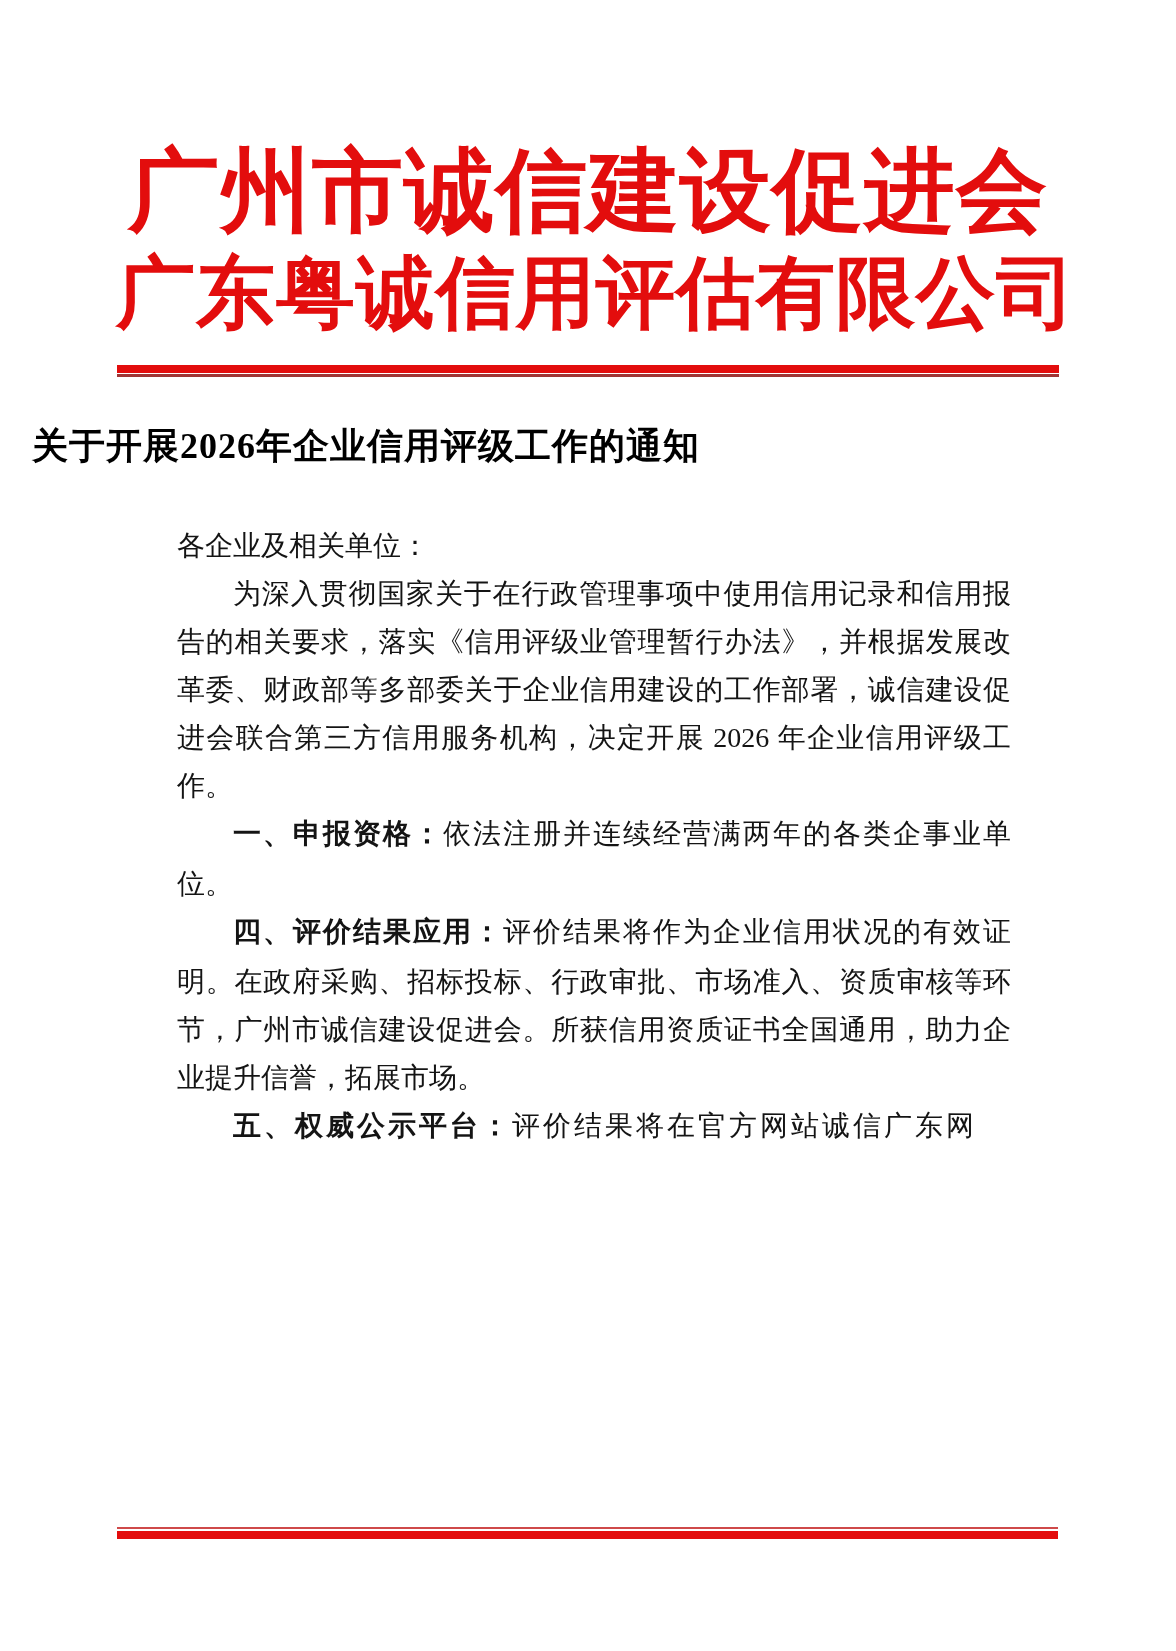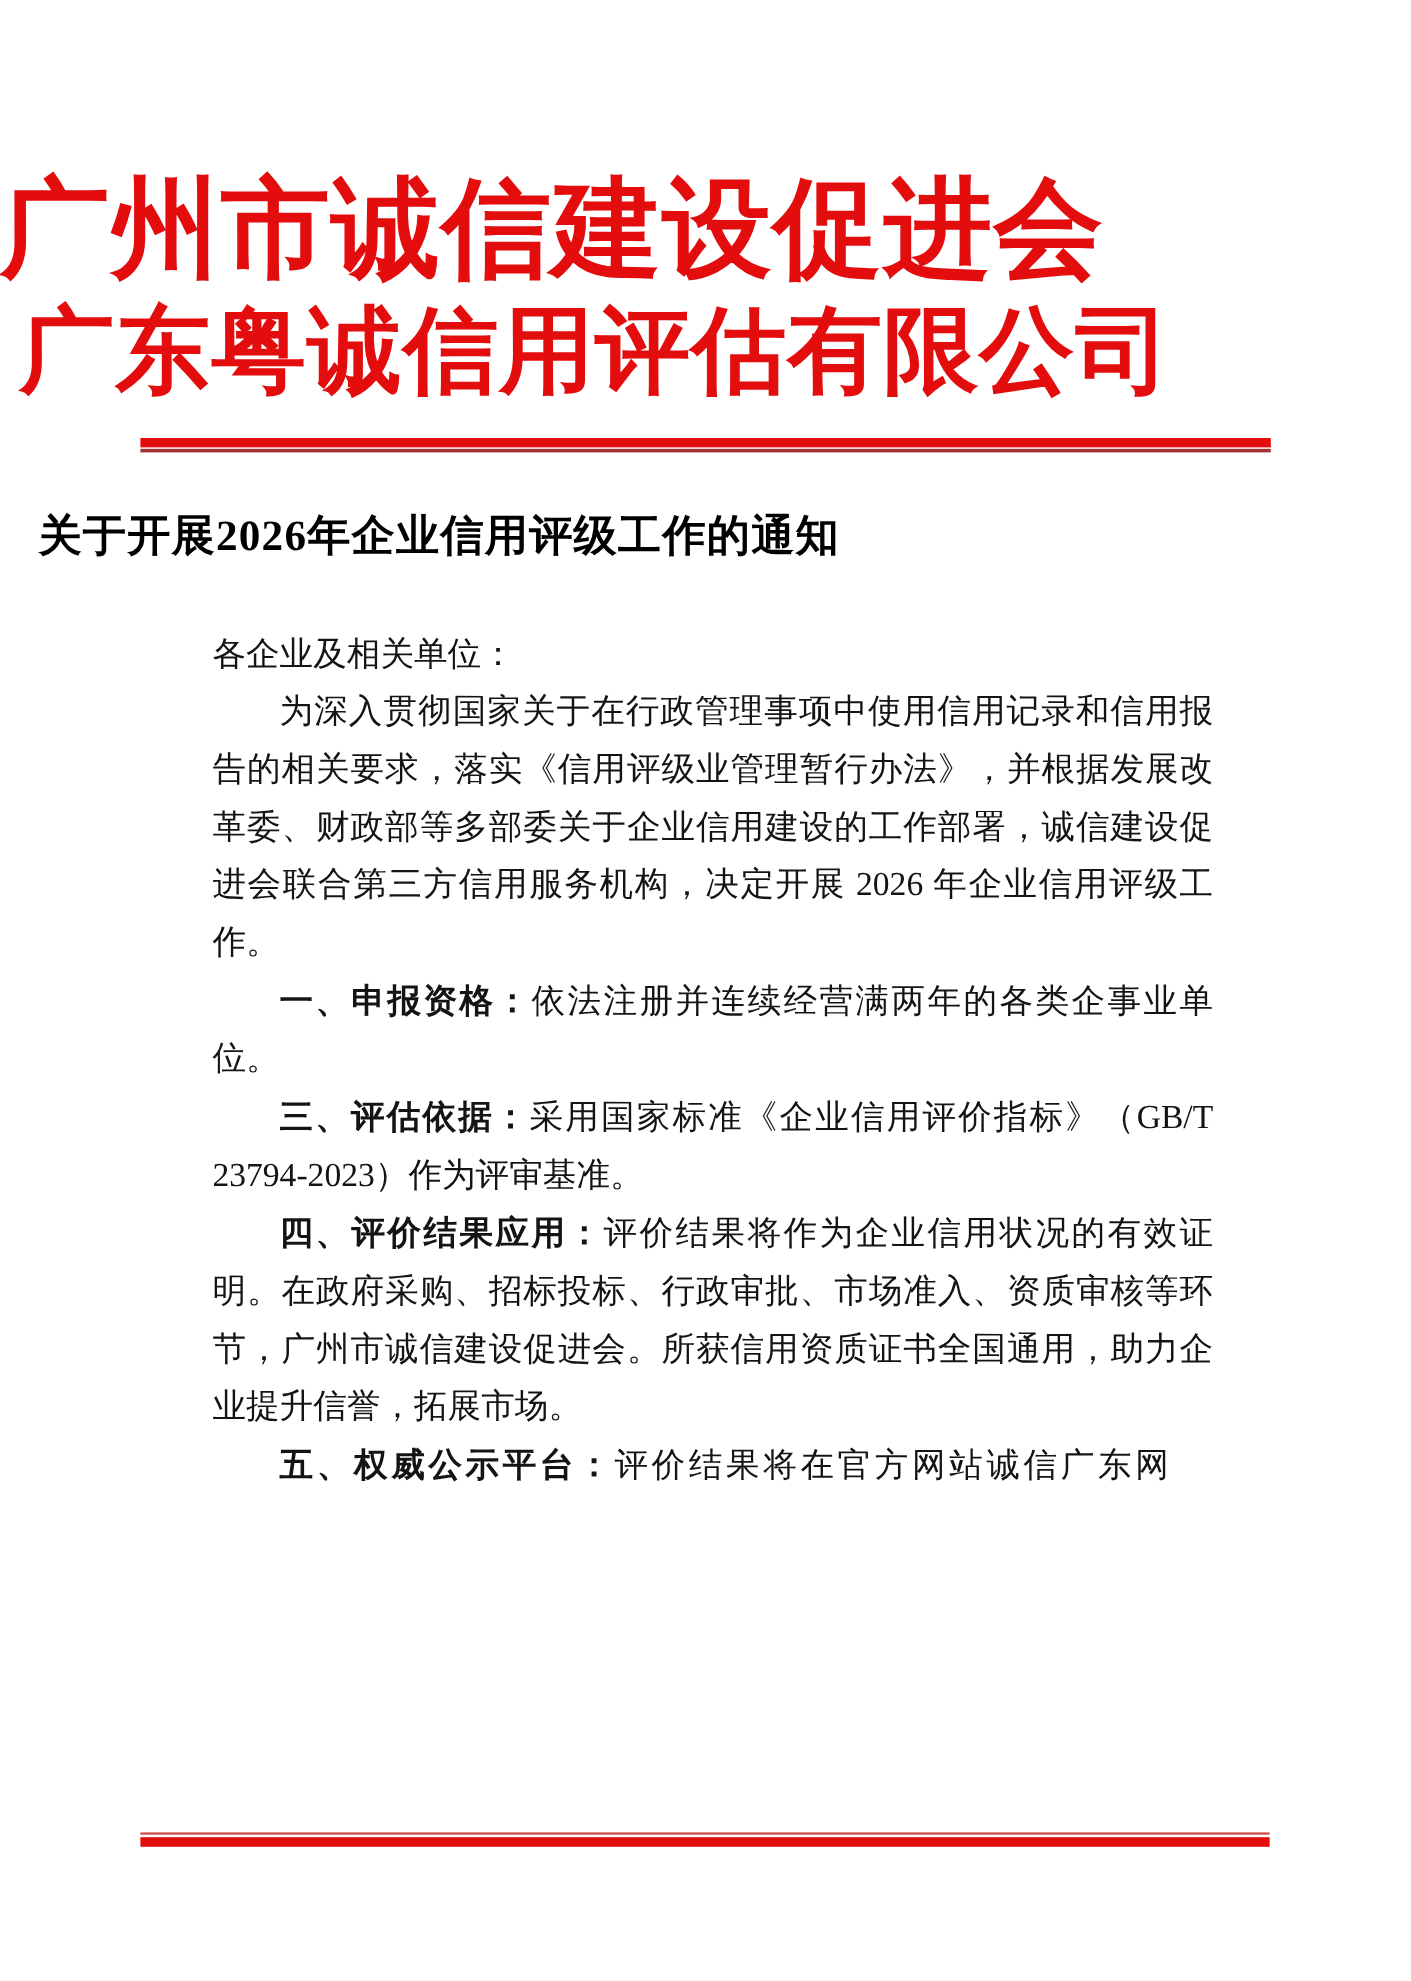--- a/index.html
+++ b/index.html
@@ -14,20 +14,21 @@
     background: #ffffff;
     overflow: hidden;
     font-family: "Liberation Serif", "DejaVu Serif", serif;
   }
   
   .letterhead {
     position: absolute;
     top: 138px;
     left: 0;
     width: 100%;
+    text-align: center;
     color: #e30d0d;
     font-weight: bold;
     font-family: "Liberation Serif", "DejaVu Serif", serif;
   }
   .letterhead .org-line1 {
     font-size: 91px;
     line-height: 108px;
     letter-spacing: 1px;
     white-space: nowrap;
   }
@@ -87,21 +88,21 @@
   .body-block p {
     margin: 0;
     padding: 0;
     text-indent: 2em;
   }
   .body-block p.salutation {
     text-indent: 0;
   }
   .sec-label {
     font-weight: bold;
-    font-family: Liberation Sans, sans-serif;
+    font-family: Liberation Mono, monospace;
   }
   p.spread {
     letter-spacing: 3px;
   }
 </style>
 </head>
 <body>
 
 <div class="doc">
 
@@ -121,21 +122,20 @@
   <div class="body-block">
     <p class="salutation">各企业及相关单位：</p>
 
     <p class="para"><span>为深入贯彻国家关于在行政管理事项中使用信用记录和信用报告的相关要求，落实《信用评级业管理暂行办法》，并根据发展改革委、财政部等多部委关于企业信用建设的工作部署，诚信建设促进会联合第三方信用服务机构，决定开展 2026 年企业信用评级工作。</span></p>
 
 
 
     <p class="para"><span class="sec-label">一、申报资格：</span><span>依法注册并连续经营满两年的各类企事业单位。</span></p>
 
 
-    <p class="para"><span class="sec-label">三、评估依据：</span><span>采用国家标准《企业信用评价指标》（GB/T 23794-2023）作为评审基准。</span></p>
 
     <p class="para"><span class="sec-label">四、评价结果应用：</span><span>评价结果将作为企业信用状况的有效证明。在政府采购、招标投标、行政审批、市场准入、资质审核等环节，广州市诚信建设促进会。所获信用资质证书全国通用，助力企业提升信誉，拓展市场。</span></p>
 
     <p class="para spread"><span class="sec-label">五、权威公示平台：</span><span>评价结果将在官方网站诚信广东网</span></p>
   </div>
 
   <div class="rule-bottom">
     <div class="thin"></div>
     <div class="gap"></div>
     <div class="thick"></div>

